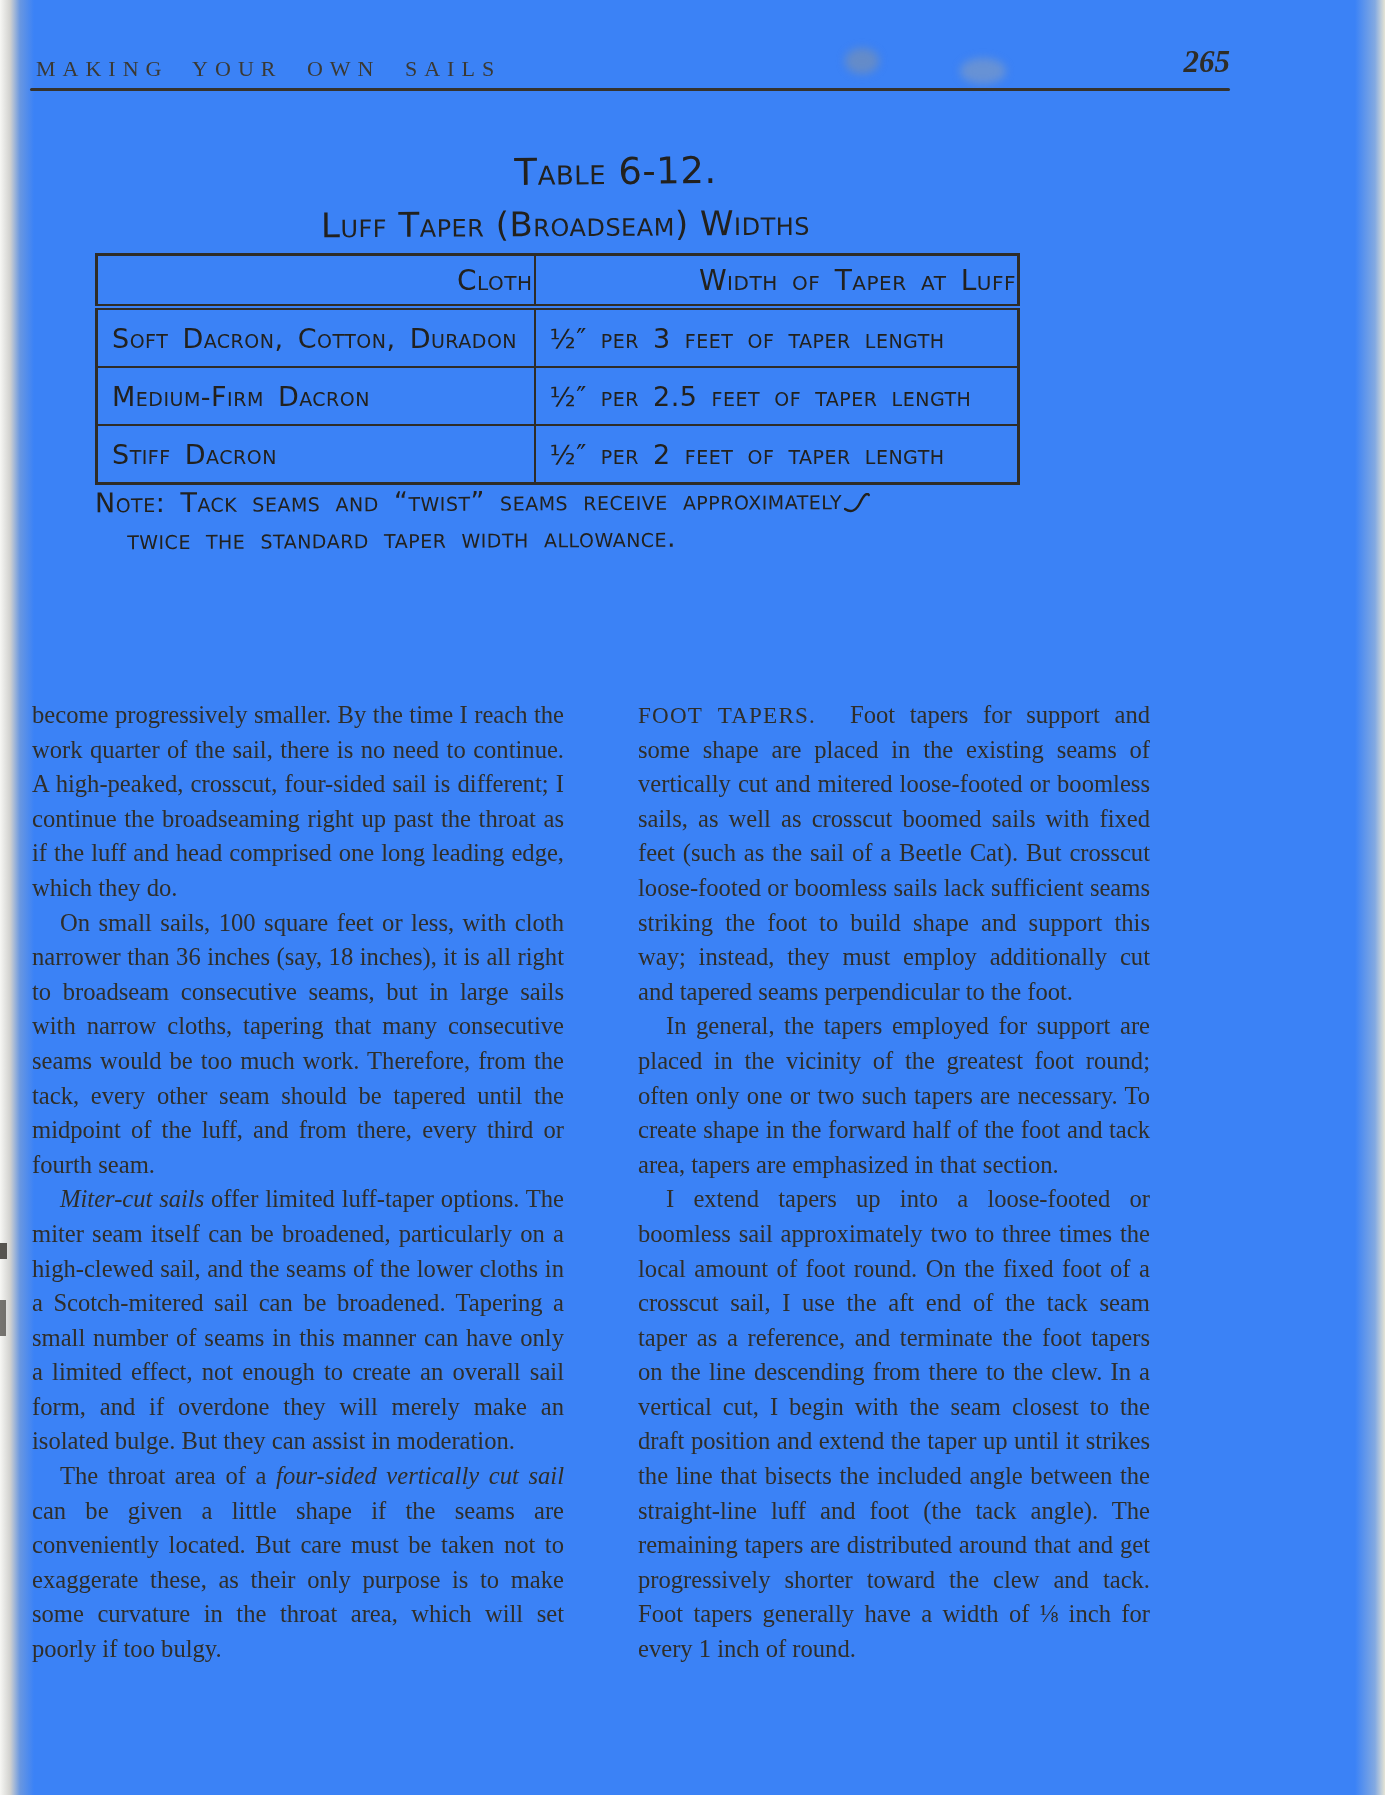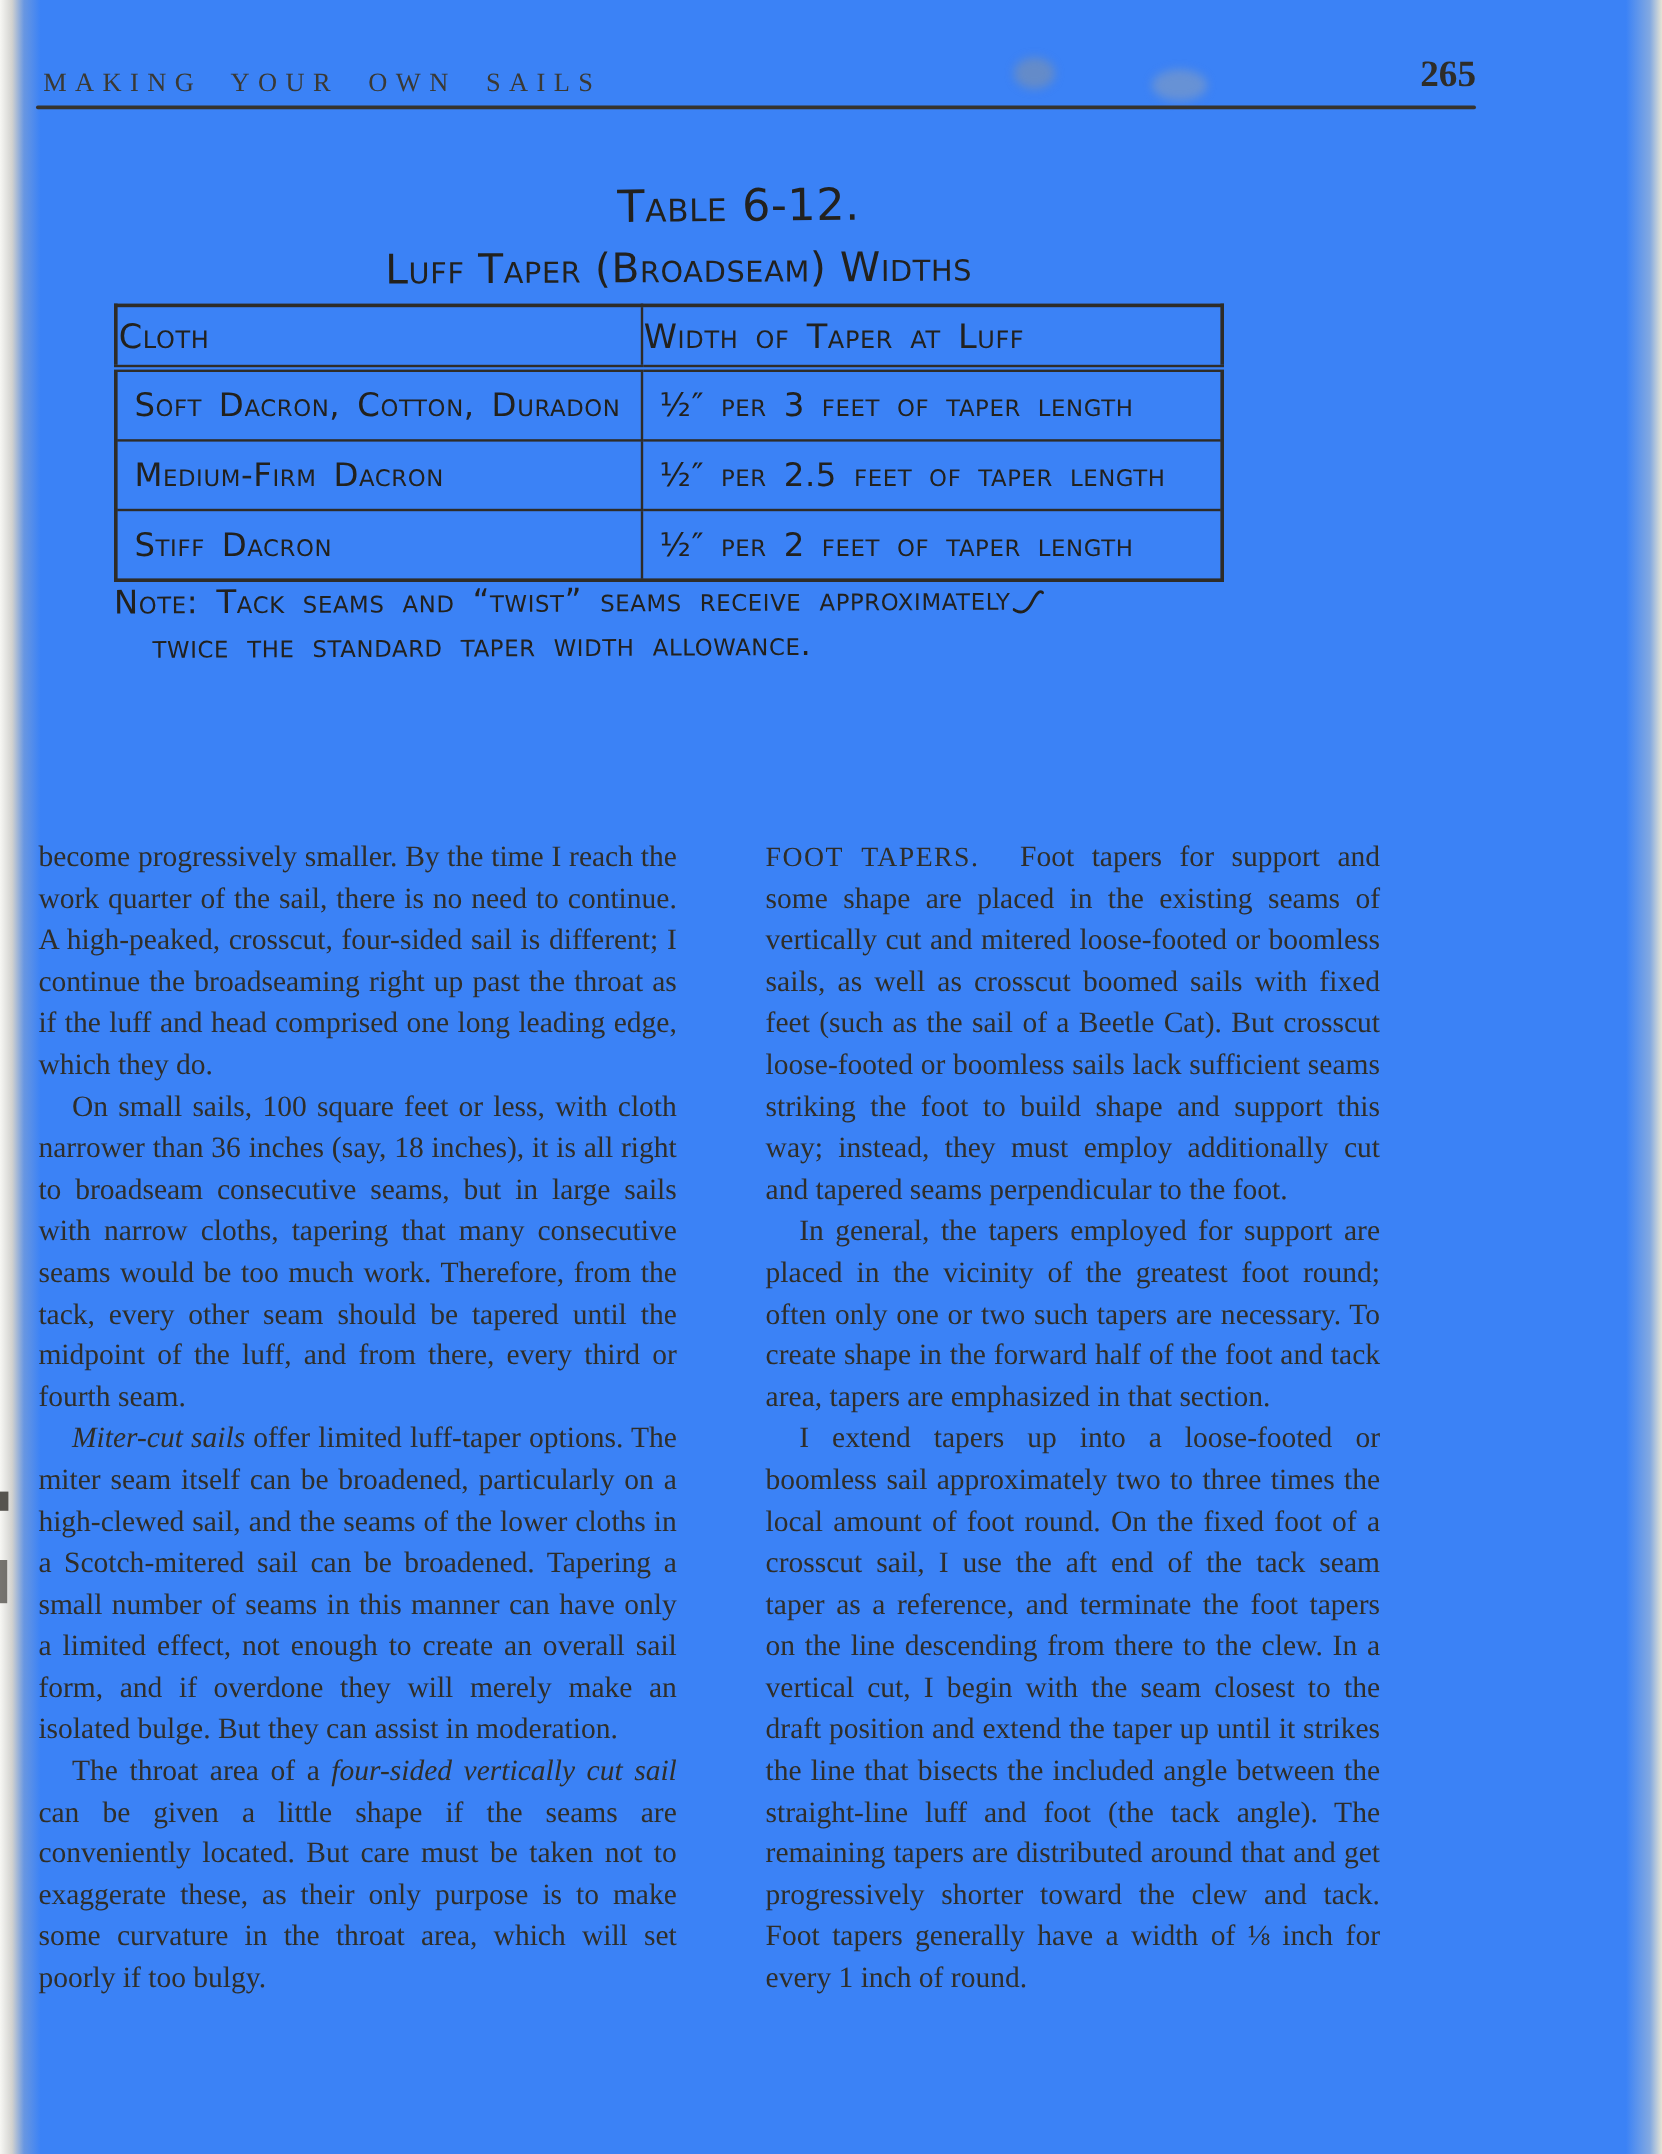--- a/index.html
+++ b/index.html
@@ -32,21 +32,21 @@
   .edge-tick.t1 { top:1243px; width:7px; height:16px; }
   .edge-tick.t2 { top:1300px; width:6px; height:36px; opacity:.8; }
 
   
   .running-head {
     position:absolute; left:36px; top:56px;
     font-size:22px; letter-spacing:7px; word-spacing:12px; color:#3a3934;
   }
   .folio {
     position:absolute; left:1100px; top:44px; width:130px;
-    text-align:right; font-size:31px; font-weight:bold; color:#2e2d29;
+    text-align:right; font-size:31px; font-weight:bold; color:#2e2d29;font-style:italic;
   }
   .head-rule {
     position:absolute; left:30px; top:88px; width:1200px; height:3px;
     background:#35332e; border-radius:2px;
   }
 
   
   .hand {
     font-family:"DejaVu Sans", sans-serif;
     font-variant-caps:small-caps;
@@ -63,21 +63,21 @@
   }
 
   table.hand-table {
     position:absolute; left:95px; top:253px; width:925px;
     border-collapse:collapse; table-layout:fixed;
     font-size:27px; word-spacing:5px;
   }
   table.hand-table, .hand-table th, .hand-table td { border:2.5px solid #2e2c28; }
   table.hand-table { border-width:3px; }
   .hand-table thead th {
-    height:46px; font-weight:normal; text-align:left;
+    height:46px; font-weight:normal; text-align:right;
     border-bottom:6px double #2e2c28; font-size:28px;
   }
   .hand-table col.c1 { width:438px; }
   .hand-table tbody td { height:52px; padding:2px 2px 2px 14px; vertical-align:middle; }
 
   .table-note {
     position:absolute; left:95px; top:482px; width:1055px;
     font-size:27px; line-height:37px; word-spacing:6px; transform:rotate(-.25deg);
   }
   .table-note .line2 { padding-left:32px; }

